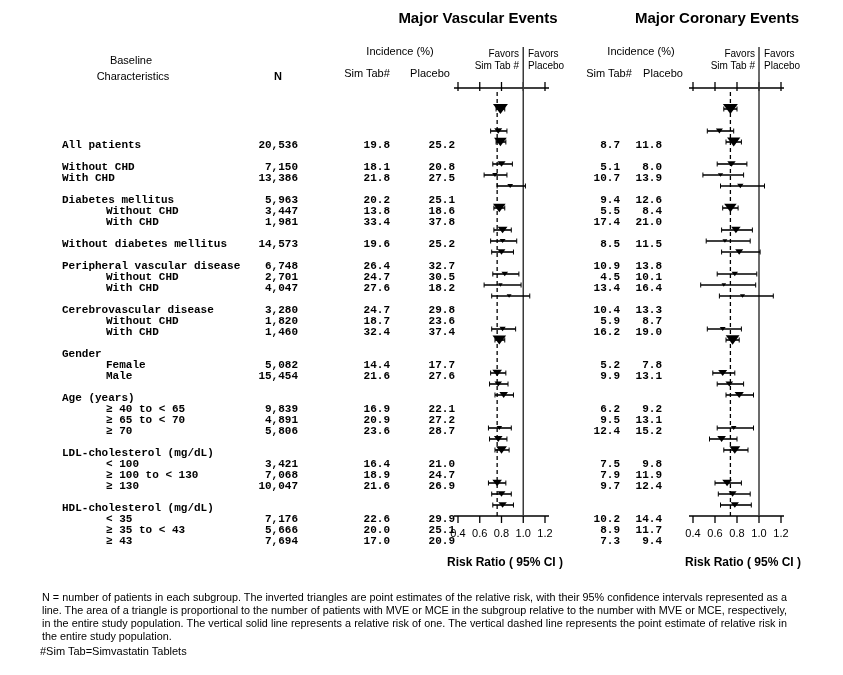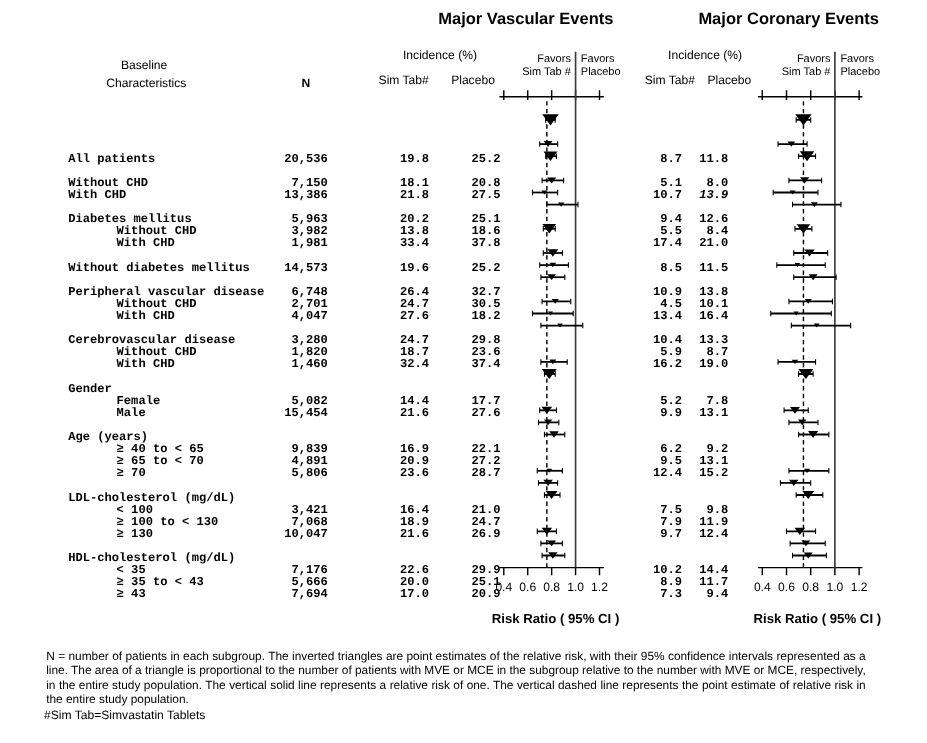--- a/index.html
+++ b/index.html
@@ -76,33 +76,33 @@
         <span class="cell num" style="right: 388px;">20.8</span>
         <span class="cell num" style="right: 223px;">5.1</span>
         <span class="cell num" style="right: 181px;">8.0</span>
       </div>
       <div class="trow" style="top: 137px;">
         <span class="cell" style="left: 62px;">With CHD</span>
         <span class="cell num" style="right: 545px;">13,386</span>
         <span class="cell num" style="right: 453px;">21.8</span>
         <span class="cell num" style="right: 388px;">27.5</span>
         <span class="cell num" style="right: 223px;">10.7</span>
-        <span class="cell num" style="right: 181px; font-style: italic;">13.9</span>
+        <span class="cell num" style="right: 181px;">13.9</span>
       </div>
       <div class="trow" style="top: 159px;">
         <span class="cell" style="left: 62px;">Diabetes mellitus</span>
         <span class="cell num" style="right: 545px;">5,963</span>
         <span class="cell num" style="right: 453px;">20.2</span>
         <span class="cell num" style="right: 388px;">25.1</span>
         <span class="cell num" style="right: 223px;">9.4</span>
         <span class="cell num" style="right: 181px;">12.6</span>
       </div>
       <div class="trow" style="top: 170px;">
         <span class="cell" style="left: 106px;">Without CHD</span>
-        <span class="cell num" style="right: 545px;">3,982</span>
+        <span class="cell num" style="right: 545px;">3,447</span>
         <span class="cell num" style="right: 453px;">13.8</span>
         <span class="cell num" style="right: 388px;">18.6</span>
         <span class="cell num" style="right: 223px;">5.5</span>
         <span class="cell num" style="right: 181px;">8.4</span>
       </div>
       <div class="trow" style="top: 181px;">
         <span class="cell" style="left: 106px;">With CHD</span>
         <span class="cell num" style="right: 545px;">1,981</span>
         <span class="cell num" style="right: 453px;">33.4</span>
         <span class="cell num" style="right: 388px;">37.8</span>

